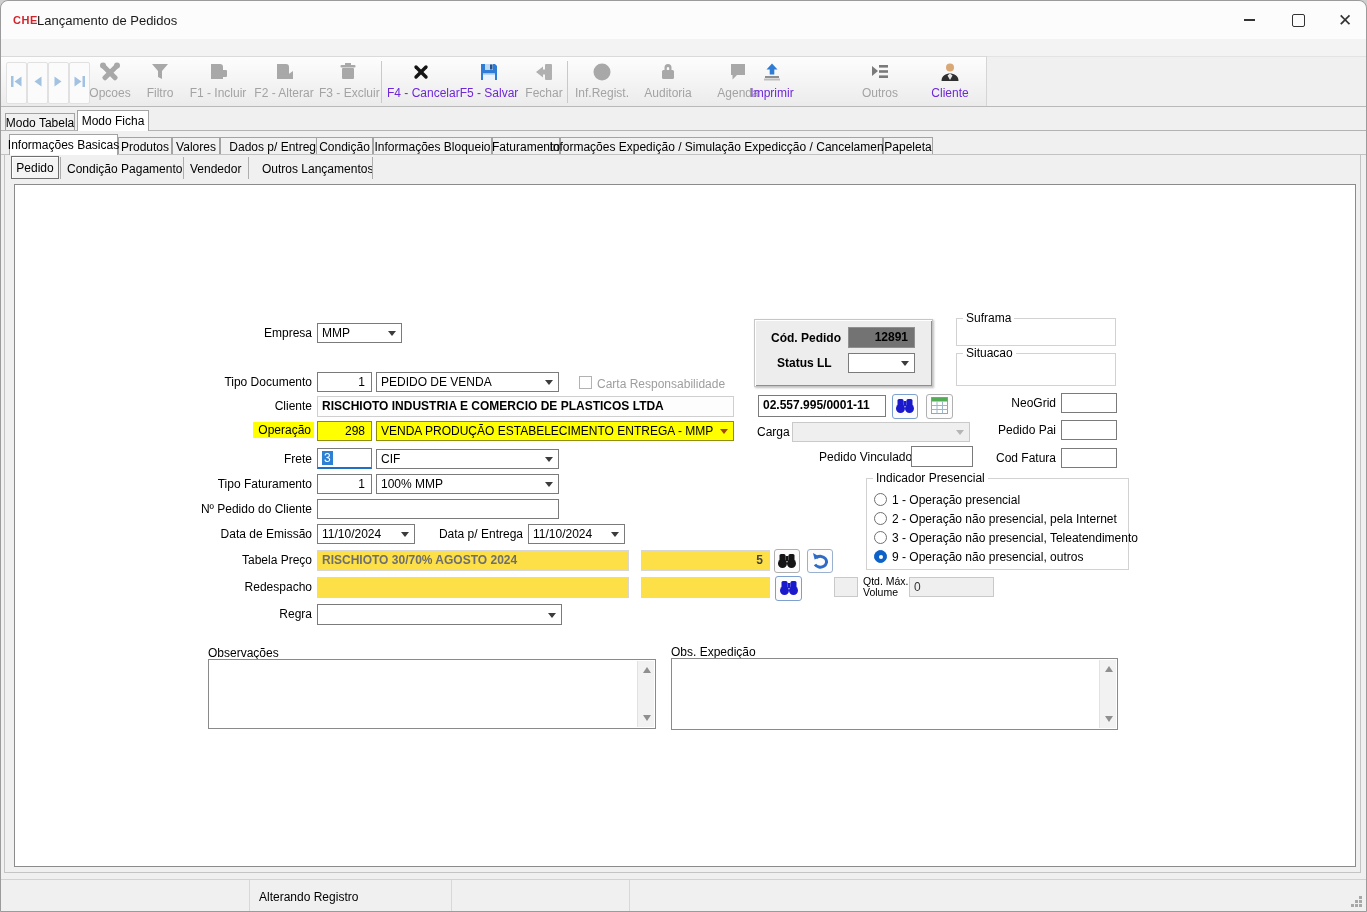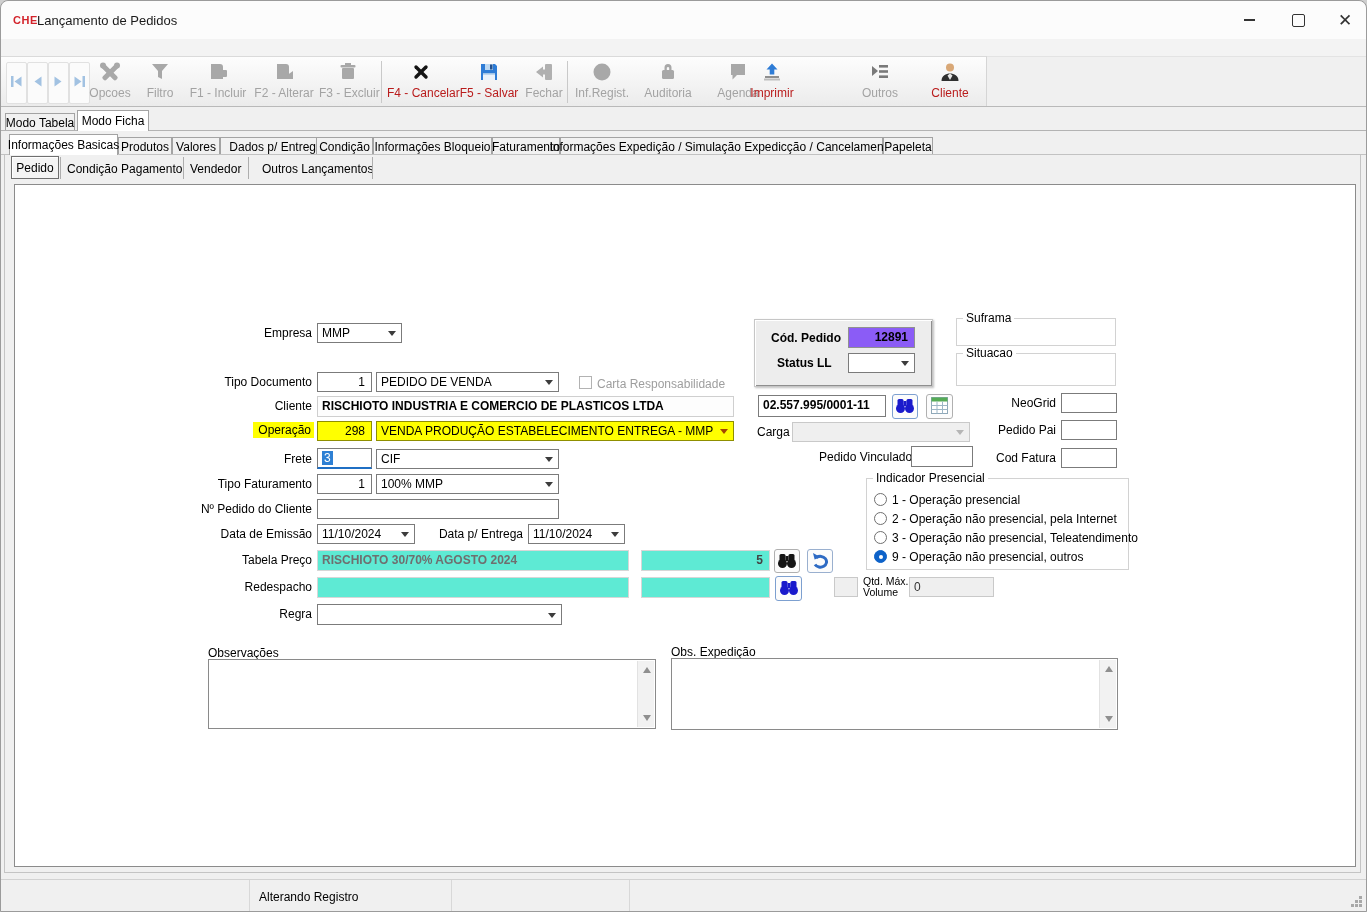--- a/index.html
+++ b/index.html
@@ -17,21 +17,21 @@
   .closeglyph{font-size:17px;color:#333;line-height:1;}
   
   .menustrip{left:0;top:38px;width:100%;height:17px;background:#f3f3f3;border-bottom:1px solid #e3e3e3;}
   .toolbar{left:0;top:55px;width:985px;height:50px;background:linear-gradient(#fdfdfd,#ebebeb);
            border-top:1px solid #dadada;border-right:1px solid #d5d5d5;}
   .toolbarline{left:0;top:105px;width:100%;height:1px;background:#b9b9b9;}
   .navbtn{top:61px;width:19px;height:40px;background:#fbfbfb;border:1px solid #e1e1e1;border-radius:2px;
           display:flex;align-items:center;justify-content:center;}
   .tb-btn{top:57px;height:47px;text-align:center;}
   .tb-btn .ic{display:flex;height:28px;align-items:center;justify-content:center;}
-  .tb-btn .lb{font-size:12px;white-space:nowrap;color:#b91c1c;}
+  .tb-btn .lb{font-size:12px;white-space:nowrap;color:#6d28d9;}
   .tb-btn.disabled .lb{color:#a3a3a3;}
   .tb-sep{top:60px;width:1px;height:42px;background:#c9c9c9;}
   
   .mtab,.t2{display:flex;align-items:center;justify-content:center;background:#f1f1f1;
             border:1px solid #a3a3a3;border-bottom:none;box-sizing:border-box;white-space:nowrap;}
   .mtab{top:112px;height:18px;}
   .mtab.active{top:109px;height:21px;background:#fff;z-index:3;}
   .tabline1{left:0;top:129px;width:100%;height:1px;background:#b3b3b3;z-index:1;}
   .t2{top:136px;height:18px;}
   .t2.active{top:133px;height:21px;background:#fff;z-index:3;}
@@ -42,21 +42,21 @@
                  box-shadow:inset 1px 1px 0 #fff;display:flex;align-items:center;justify-content:center;box-sizing:border-box;}
   .subtab{top:161px;white-space:nowrap;}
   .subsep{top:156px;width:1px;height:22px;background:#aeaeae;}
   .content{left:13px;top:183px;width:1342px;height:683px;background:#fff;border:1px solid #8b8b8b;box-sizing:border-box;}
   
   .lab{position:absolute;text-align:right;white-space:nowrap;}
   .lab2{position:absolute;white-space:nowrap;}
   .fi{position:absolute;background:#fff;border:1px solid #7b7b7b;box-sizing:border-box;
       padding:2px 4px;font-size:12px;overflow:hidden;white-space:nowrap;}
   .num{text-align:right;padding-right:6px;}
-  .ro{background:#5eead4;border-color:#d7d7d7;color:#6f6f6f;font-weight:bold;}
+  .ro{background:#fde047;border-color:#d7d7d7;color:#6f6f6f;font-weight:bold;}
   .ro2{background:#efefef;border-color:#c9c9c9;color:#333;}
   .clientfld{background:#fdfdfd;border-color:#cfcfcf;font-weight:bold;}
   .yellow{background:#ffff00;border-color:#8f8f00;}
   .ylab{background:#ffff00;padding:1px 3px;}
   .combo{padding-right:16px;}
   .arr{position:absolute;right:5px;top:50%;margin-top:-2px;width:0;height:0;
        border-left:4px solid transparent;border-right:4px solid transparent;border-top:5px solid #3c3c3c;}
   .arr.dis{border-top-color:#b5b5b5;}
   .arr.warm{border-top-color:#a34700;}
   .focusfld{border-bottom:2px solid #1f6fc4;}
@@ -395,21 +395,21 @@
   <div class="lab2" style="left:670px;top:644px;">Obs. Expedição</div>
   <div class="ta" style="left:670px;top:657px;width:447px;height:72px;">
     <span></span>
     <div class="vsb">
         <div class="vup"></div>
         <div class="vdn"></div>
       </div></div>
 
   <div class="raised" style="left:753px;top:318px;width:177px;height:66px;"></div>
   <div class="lab2 boldtxt" style="left:770px;top:330px;">Cód. Pedido</div>
-  <div class="fi num boldtxt" style="left:847px;top:326px;width:67px;height:21px;background:#8b5cf6;border-color:#909090;">12891</div>
+  <div class="fi num boldtxt" style="left:847px;top:326px;width:67px;height:21px;background:#737373;border-color:#909090;">12891</div>
   <div class="lab2 boldtxt" style="left:776px;top:355px;">Status LL</div>
   <div class="fi combo" style="left:847px;top:352px;width:67px;height:20px;">
     <span></span><span class="arr"></span></div>
 
   <div class="grp" style="left:955px;top:317px;width:160px;height:28px;">
     <span class="glab">Suframa</span>
     </div>
   <div class="grp" style="left:955px;top:352px;width:160px;height:33px;">
     <span class="glab">Situacao</span>
     </div>

